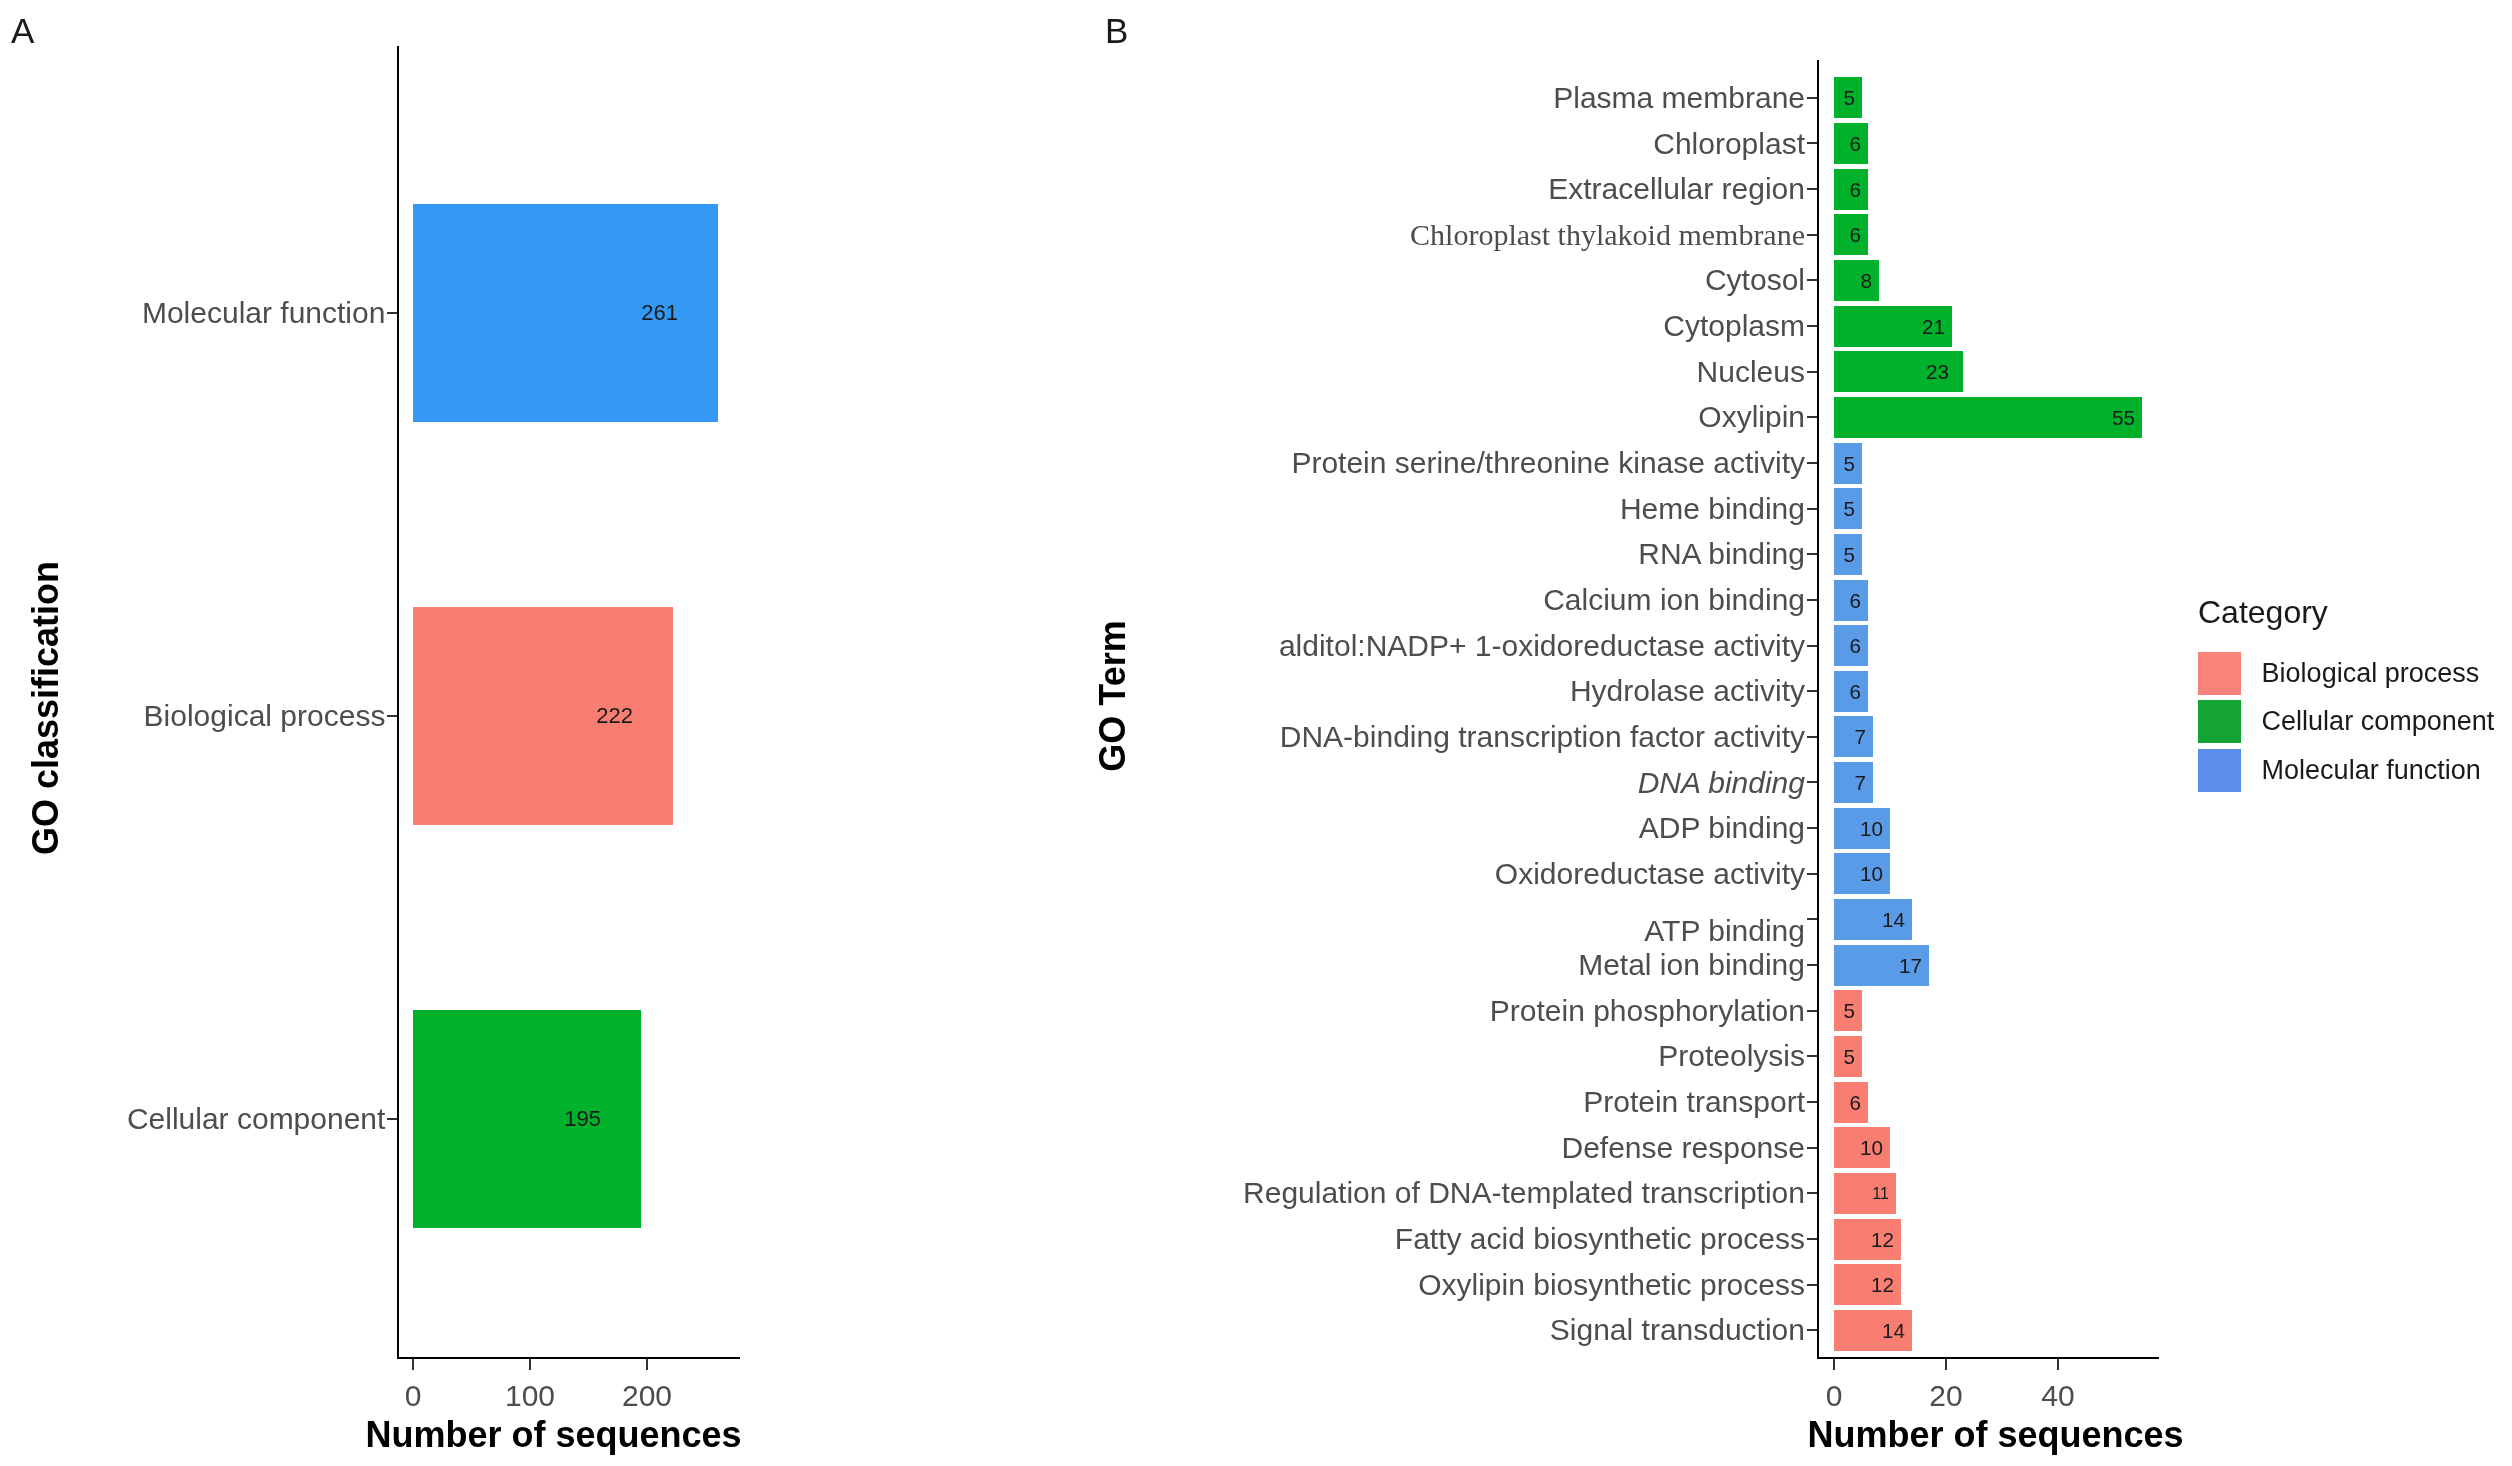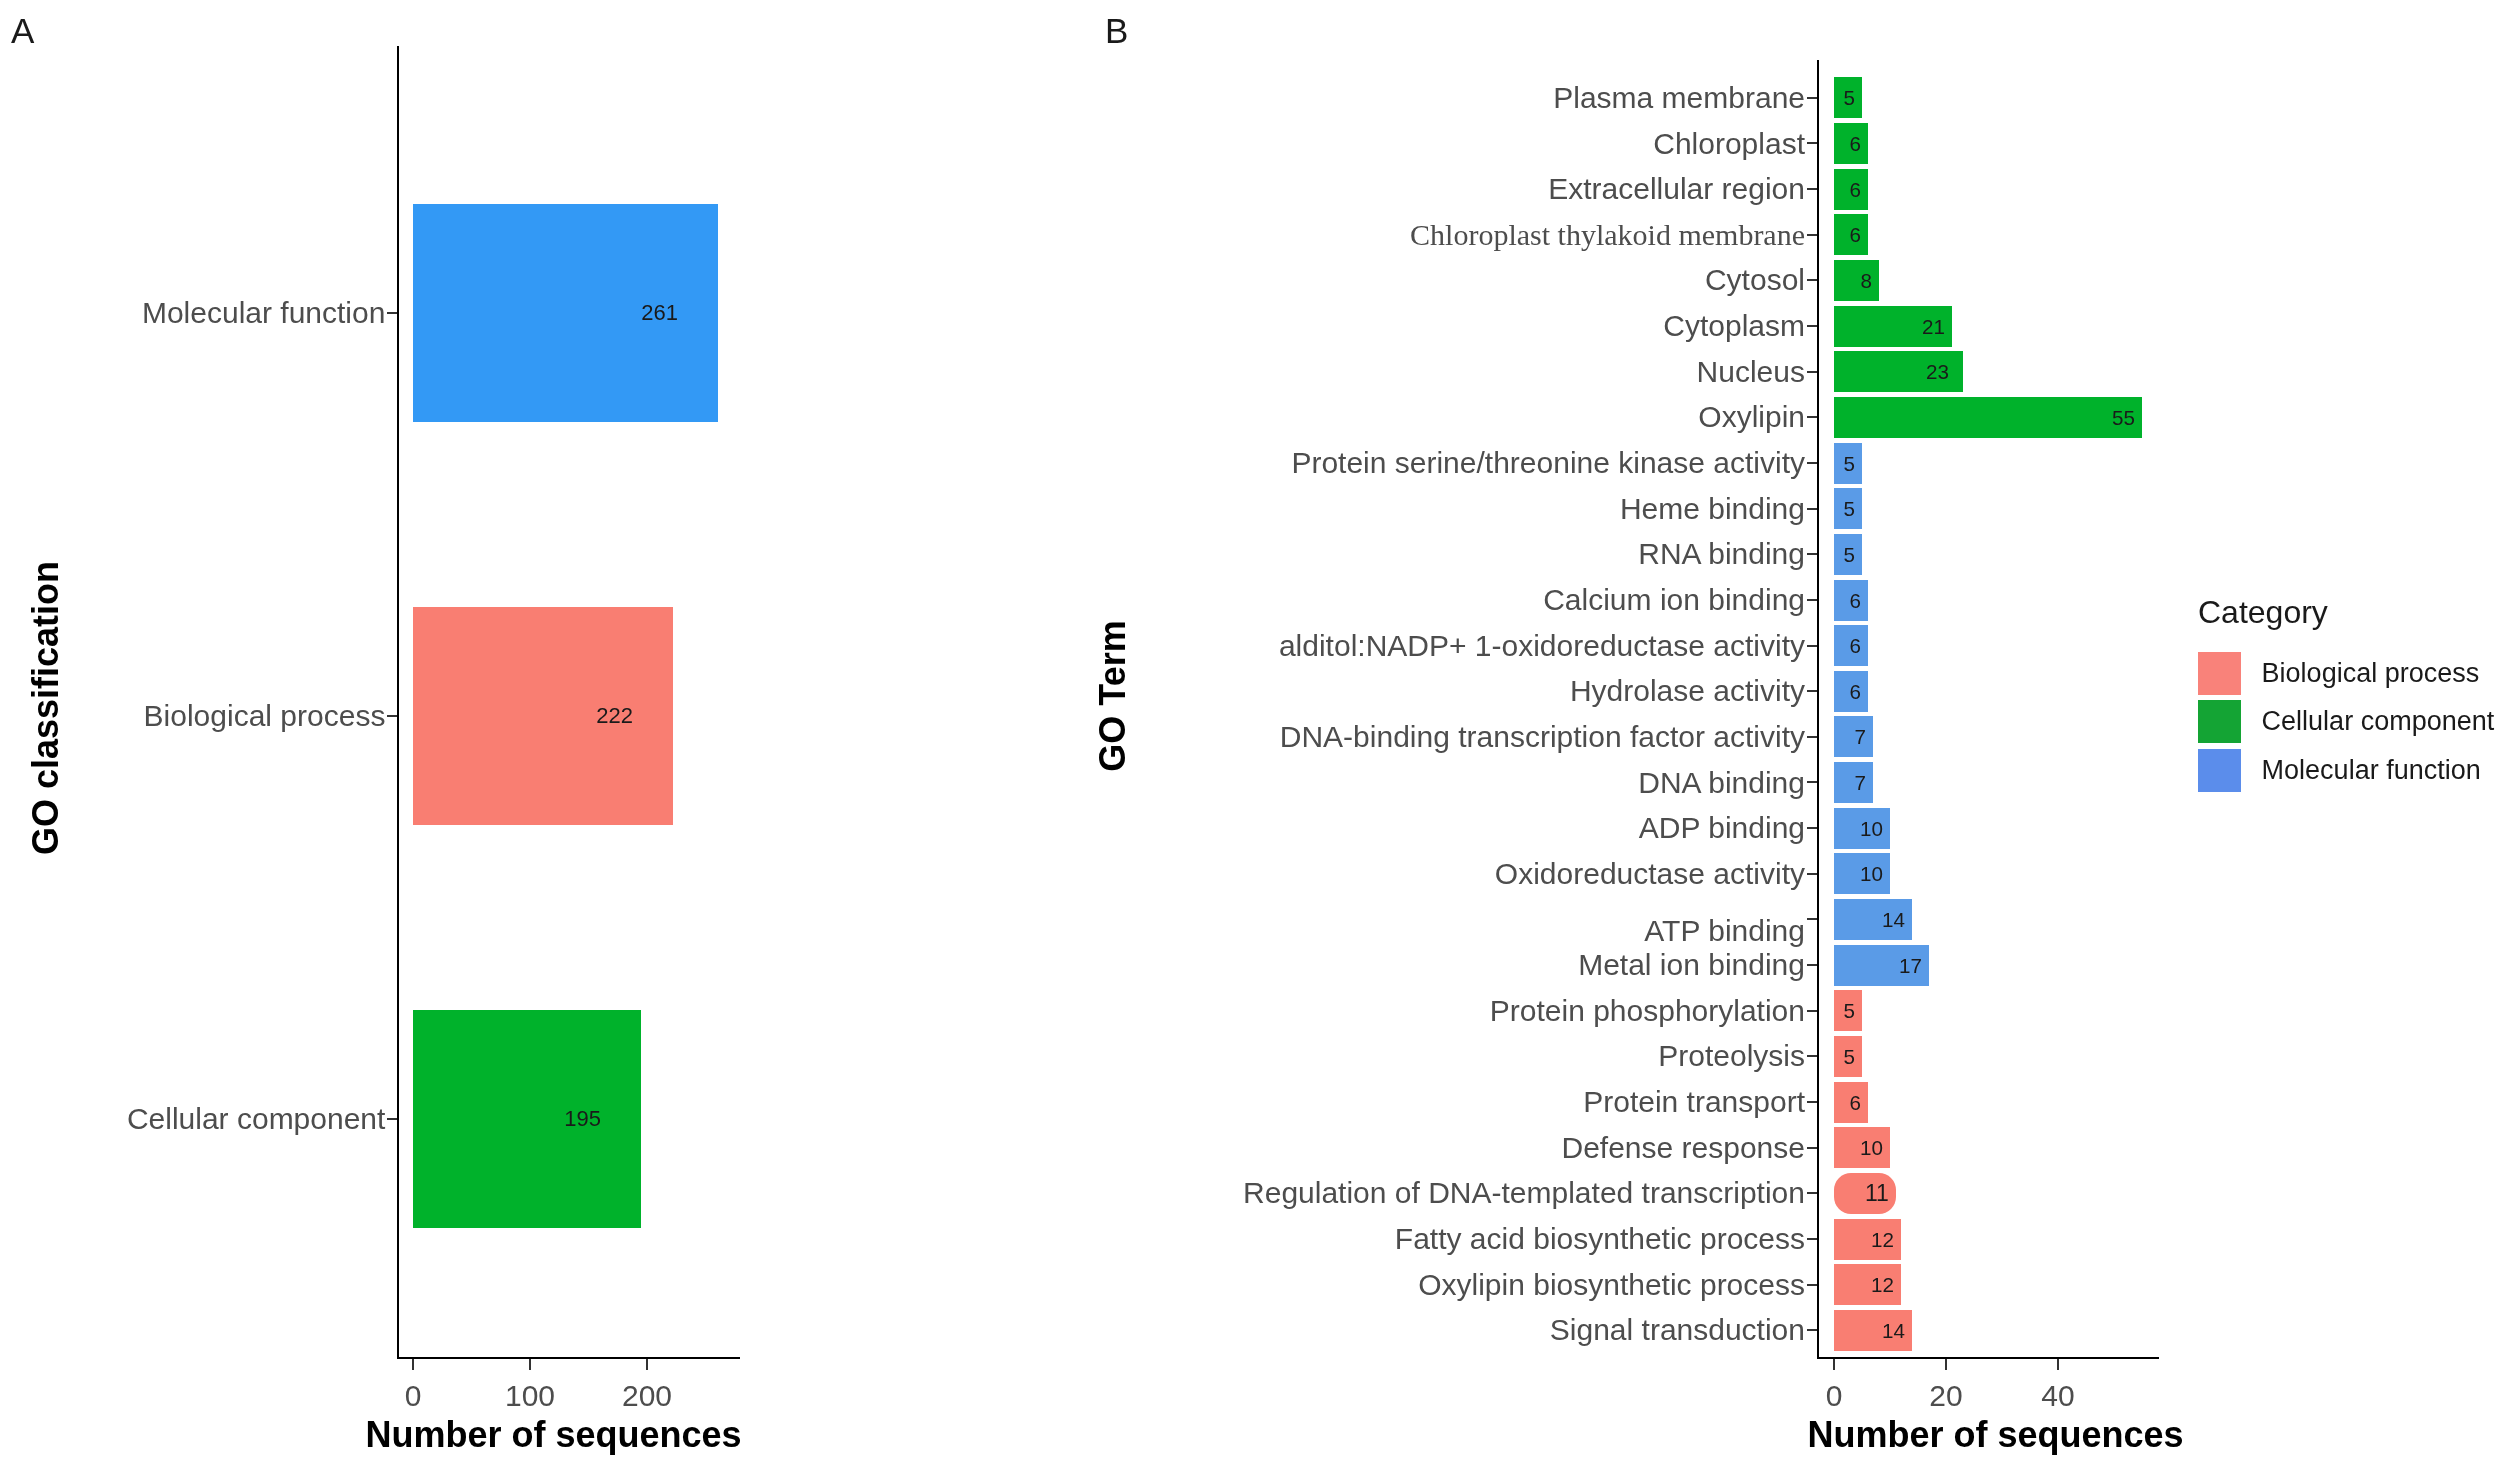--- a/index.html
+++ b/index.html
@@ -137,21 +137,21 @@
       <div class="abs cat-label" style="left: 1165px; top: 669px; width: 640px; height: 44px; line-height: 44px;">Hydrolase activity</div>
       <div class="abs row-tick" style="left: 1807px; top: 690px; width: 10.3px; height: 2.4px;"></div>
       <div class="abs bar" style="left: 1834px; top: 671px; width: 34px; height: 41px; background: rgb(90, 155, 231); padding-right: 7.1px; font-size: 20.6px;">
         <span class="bar-value">6</span>
       </div>
       <div class="abs cat-label" style="left: 1165px; top: 715px; width: 640px; height: 44px; line-height: 44px;">DNA-binding transcription factor activity</div>
       <div class="abs row-tick" style="left: 1807px; top: 736px; width: 10.3px; height: 2.4px;"></div>
       <div class="abs bar" style="left: 1834px; top: 716px; width: 39px; height: 41px; background: rgb(90, 155, 231); padding-right: 7.1px; font-size: 20.6px;">
         <span class="bar-value">7</span>
       </div>
-      <div class="abs cat-label" style="left: 1165px; top: 761px; width: 640px; height: 44px; line-height: 44px;">DNA binding</div>
+      <div class="abs cat-label" style="left: 1165px; top: 761px; width: 640px; height: 44px; line-height: 44px; font-style: italic;">DNA binding</div>
       <div class="abs row-tick" style="left: 1807px; top: 781px; width: 10.3px; height: 2.4px;"></div>
       <div class="abs bar" style="left: 1834px; top: 762px; width: 39px; height: 41px; background: rgb(90, 155, 231); padding-right: 7.1px; font-size: 20.6px;">
         <span class="bar-value">7</span>
       </div>
       <div class="abs cat-label" style="left: 1165px; top: 806px; width: 640px; height: 44px; line-height: 44px;">ADP binding</div>
       <div class="abs row-tick" style="left: 1807px; top: 827px; width: 10.3px; height: 2.4px;"></div>
       <div class="abs bar" style="left: 1834px; top: 808px; width: 56px; height: 41px; background: rgb(90, 155, 231); padding-right: 7.1px; font-size: 20.6px;">
         <span class="bar-value">10</span>
       </div>
       <div class="abs cat-label" style="left: 1165px; top: 852px; width: 640px; height: 44px; line-height: 44px;">Oxidoreductase activity</div>
@@ -184,21 +184,21 @@
       <div class="abs bar" style="left: 1834px; top: 1082px; width: 34px; height: 41px; background: rgb(249, 126, 114); padding-right: 7.1px; font-size: 20.6px;">
         <span class="bar-value">6</span>
       </div>
       <div class="abs cat-label" style="left: 1165px; top: 1126px; width: 640px; height: 44px; line-height: 44px;">Defense response</div>
       <div class="abs row-tick" style="left: 1807px; top: 1147px; width: 10.3px; height: 2.4px;"></div>
       <div class="abs bar" style="left: 1834px; top: 1127px; width: 56px; height: 41px; background: rgb(249, 126, 114); padding-right: 7.1px; font-size: 20.6px;">
         <span class="bar-value">10</span>
       </div>
       <div class="abs cat-label" style="left: 1165px; top: 1171px; width: 640px; height: 44px; line-height: 44px;">Regulation of DNA-templated transcription</div>
       <div class="abs row-tick" style="left: 1807px; top: 1192px; width: 10.3px; height: 2.4px;"></div>
-      <div class="abs bar" style="left: 1834px; top: 1173px; width: 62px; height: 41px; background: rgb(249, 126, 114); padding-right: 7.1px; font-size: 23px; border-radius: 17px;">
+      <div class="abs bar" style="left: 1834px; top: 1173px; width: 62px; height: 41px; background: rgb(249, 126, 114); padding-right: 7.1px; font-size: 16px;">
         <span class="bar-value">11</span>
       </div>
       <div class="abs cat-label" style="left: 1165px; top: 1217px; width: 640px; height: 44px; line-height: 44px;">Fatty acid biosynthetic process</div>
       <div class="abs row-tick" style="left: 1807px; top: 1238px; width: 10.3px; height: 2.4px;"></div>
       <div class="abs bar" style="left: 1834px; top: 1219px; width: 67px; height: 41px; background: rgb(249, 126, 114); padding-right: 7.1px; font-size: 20.6px;">
         <span class="bar-value">12</span>
       </div>
       <div class="abs cat-label" style="left: 1165px; top: 1263px; width: 640px; height: 44px; line-height: 44px;">Oxylipin biosynthetic process</div>
       <div class="abs row-tick" style="left: 1807px; top: 1284px; width: 10.3px; height: 2.4px;"></div>
       <div class="abs bar" style="left: 1834px; top: 1264px; width: 67px; height: 41px; background: rgb(249, 126, 114); padding-right: 7.1px; font-size: 20.6px;">

